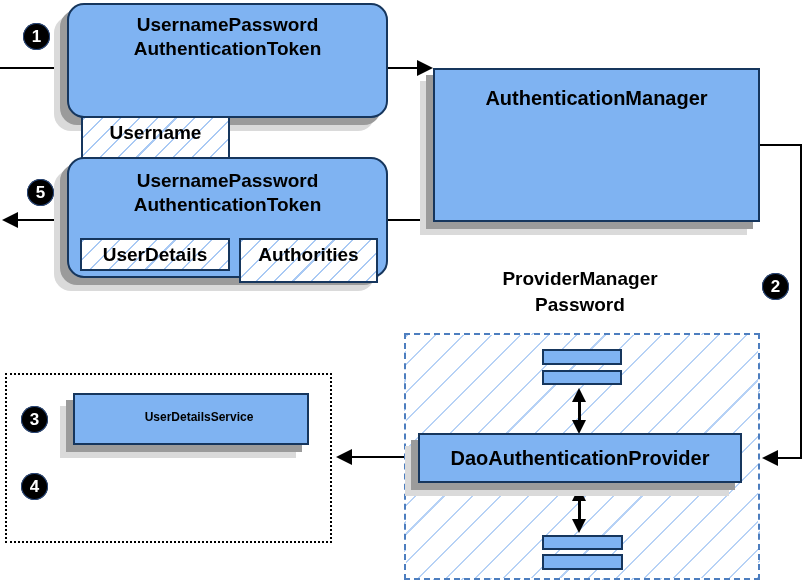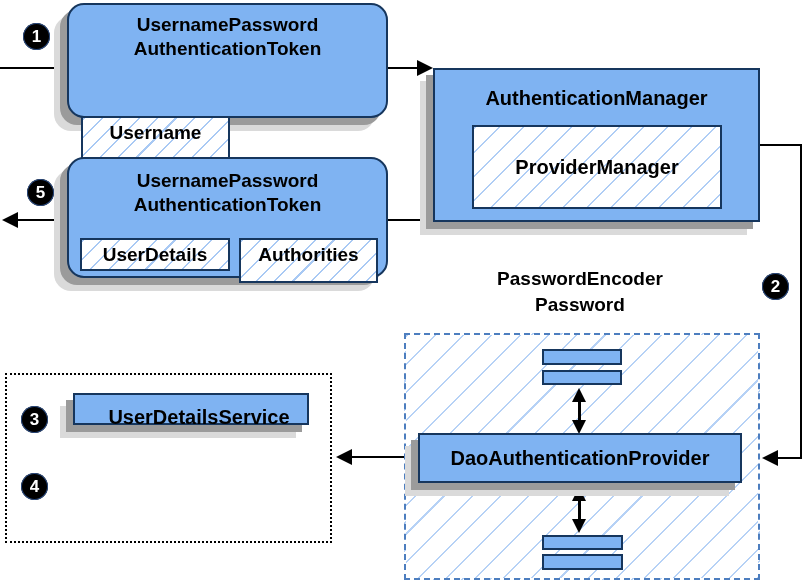--- a/index.html
+++ b/index.html
@@ -79,34 +79,33 @@
   <div class="box rounded shadow z3" style="left:67px;top:3px;width:321px;height:115px;">
     <div class="title" style="margin-top:8px;">
       <div>UsernamePassword</div>
       <div>AuthenticationToken</div>
     </div>
     <div class="subbox hatch" style="left:12px;top:74px;width:149px;height:45px;margin-top:37px;">Username</div>
   </div>
 
   <div class="box shadow z3" style="left:433px;top:68px;width:327px;height:154px;">
     <div class="title" style="margin-top:16px;font-size:20px;">AuthenticationManager</div>
-    <div class="subbox hatch-md" style="left:37px;top:55px;width:250px;height:84px;line-height:80px;font-size:20px;">ProviderManager</div>
   </div>
 
   <div class="box rounded shadow z3" style="left:67px;top:157px;width:321px;height:121px;">
     <div class="title" style="margin-top:10px;">
       <div>UsernamePassword</div>
       <div>AuthenticationToken</div>
     </div>
     <div class="subbox hatch" style="left:11px;top:79px;width:150px;height:33px;">UserDetails</div>
     <div class="subbox hatch" style="left:170px;top:79px;width:139px;height:45px;">Authorities</div>
   </div>
 
   <div class="grp-label" style="left:455px;top:266px;width:250px;">
-    <div>PasswordEncoder</div>
+    <div>ProviderManager</div>
     <div>Password</div>
   </div>
 
   <div class="dashed-container hatch-lg" style="left:404px;top:333px;width:356px;height:247px;"></div>
 
   <div class="bar" style="left:542px;top:349px;width:80px;height:16px;"></div>
   <div class="bar" style="left:542px;top:370px;width:80px;height:15px;"></div>
 
   <div class="ah ah-up z3" style="left:572px;top:388px;"></div>
   <div class="line z3" style="left:578px;top:400px;width:3px;height:22px;"></div>
@@ -116,16 +115,16 @@
 
   <div class="ah ah-up z3" style="left:572px;top:487px;"></div>
   <div class="line z3" style="left:578px;top:499px;width:3px;height:22px;"></div>
   <div class="ah ah-down z3" style="left:572px;top:519px;"></div>
 
   <div class="bar" style="left:542px;top:535px;width:81px;height:15px;"></div>
   <div class="bar" style="left:542px;top:554px;width:81px;height:16px;"></div>
 
   <div class="dotted-container" style="left:5px;top:373px;width:327px;height:170px;"></div>
 
-  <div class="box shadow z3" style="left:73px;top:393px;width:236px;height:32px;font-size:20px;line-height:44px;padding-left:16px;">UserDetailsService</div>
+  <div class="box shadow z3" style="left:73px;top:393px;width:236px;height:52px;font-size:12px;line-height:44px;padding-left:16px;">UserDetailsService</div>
 
 
 </div>
 
 </body></html>

